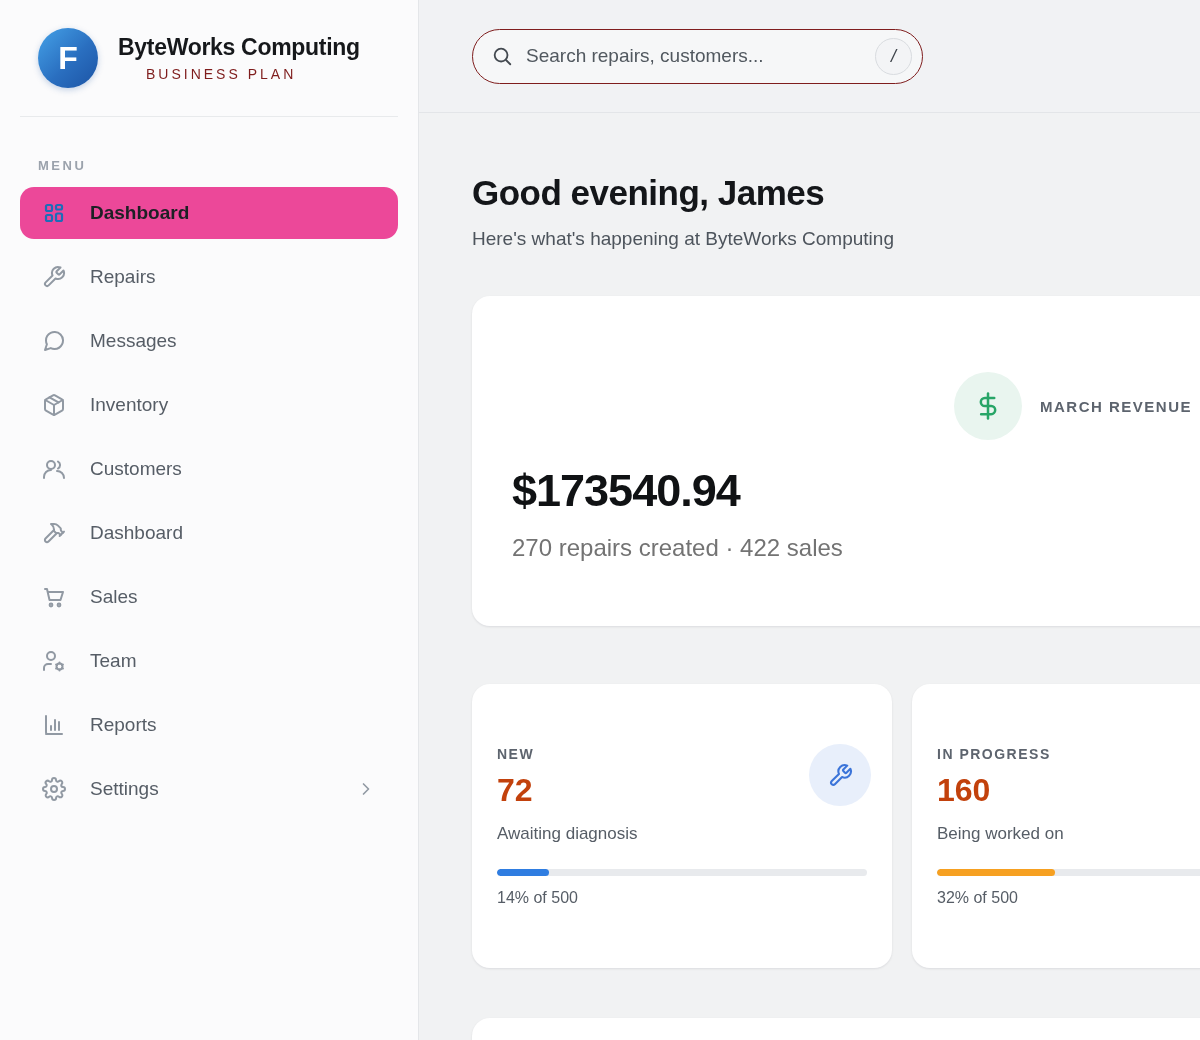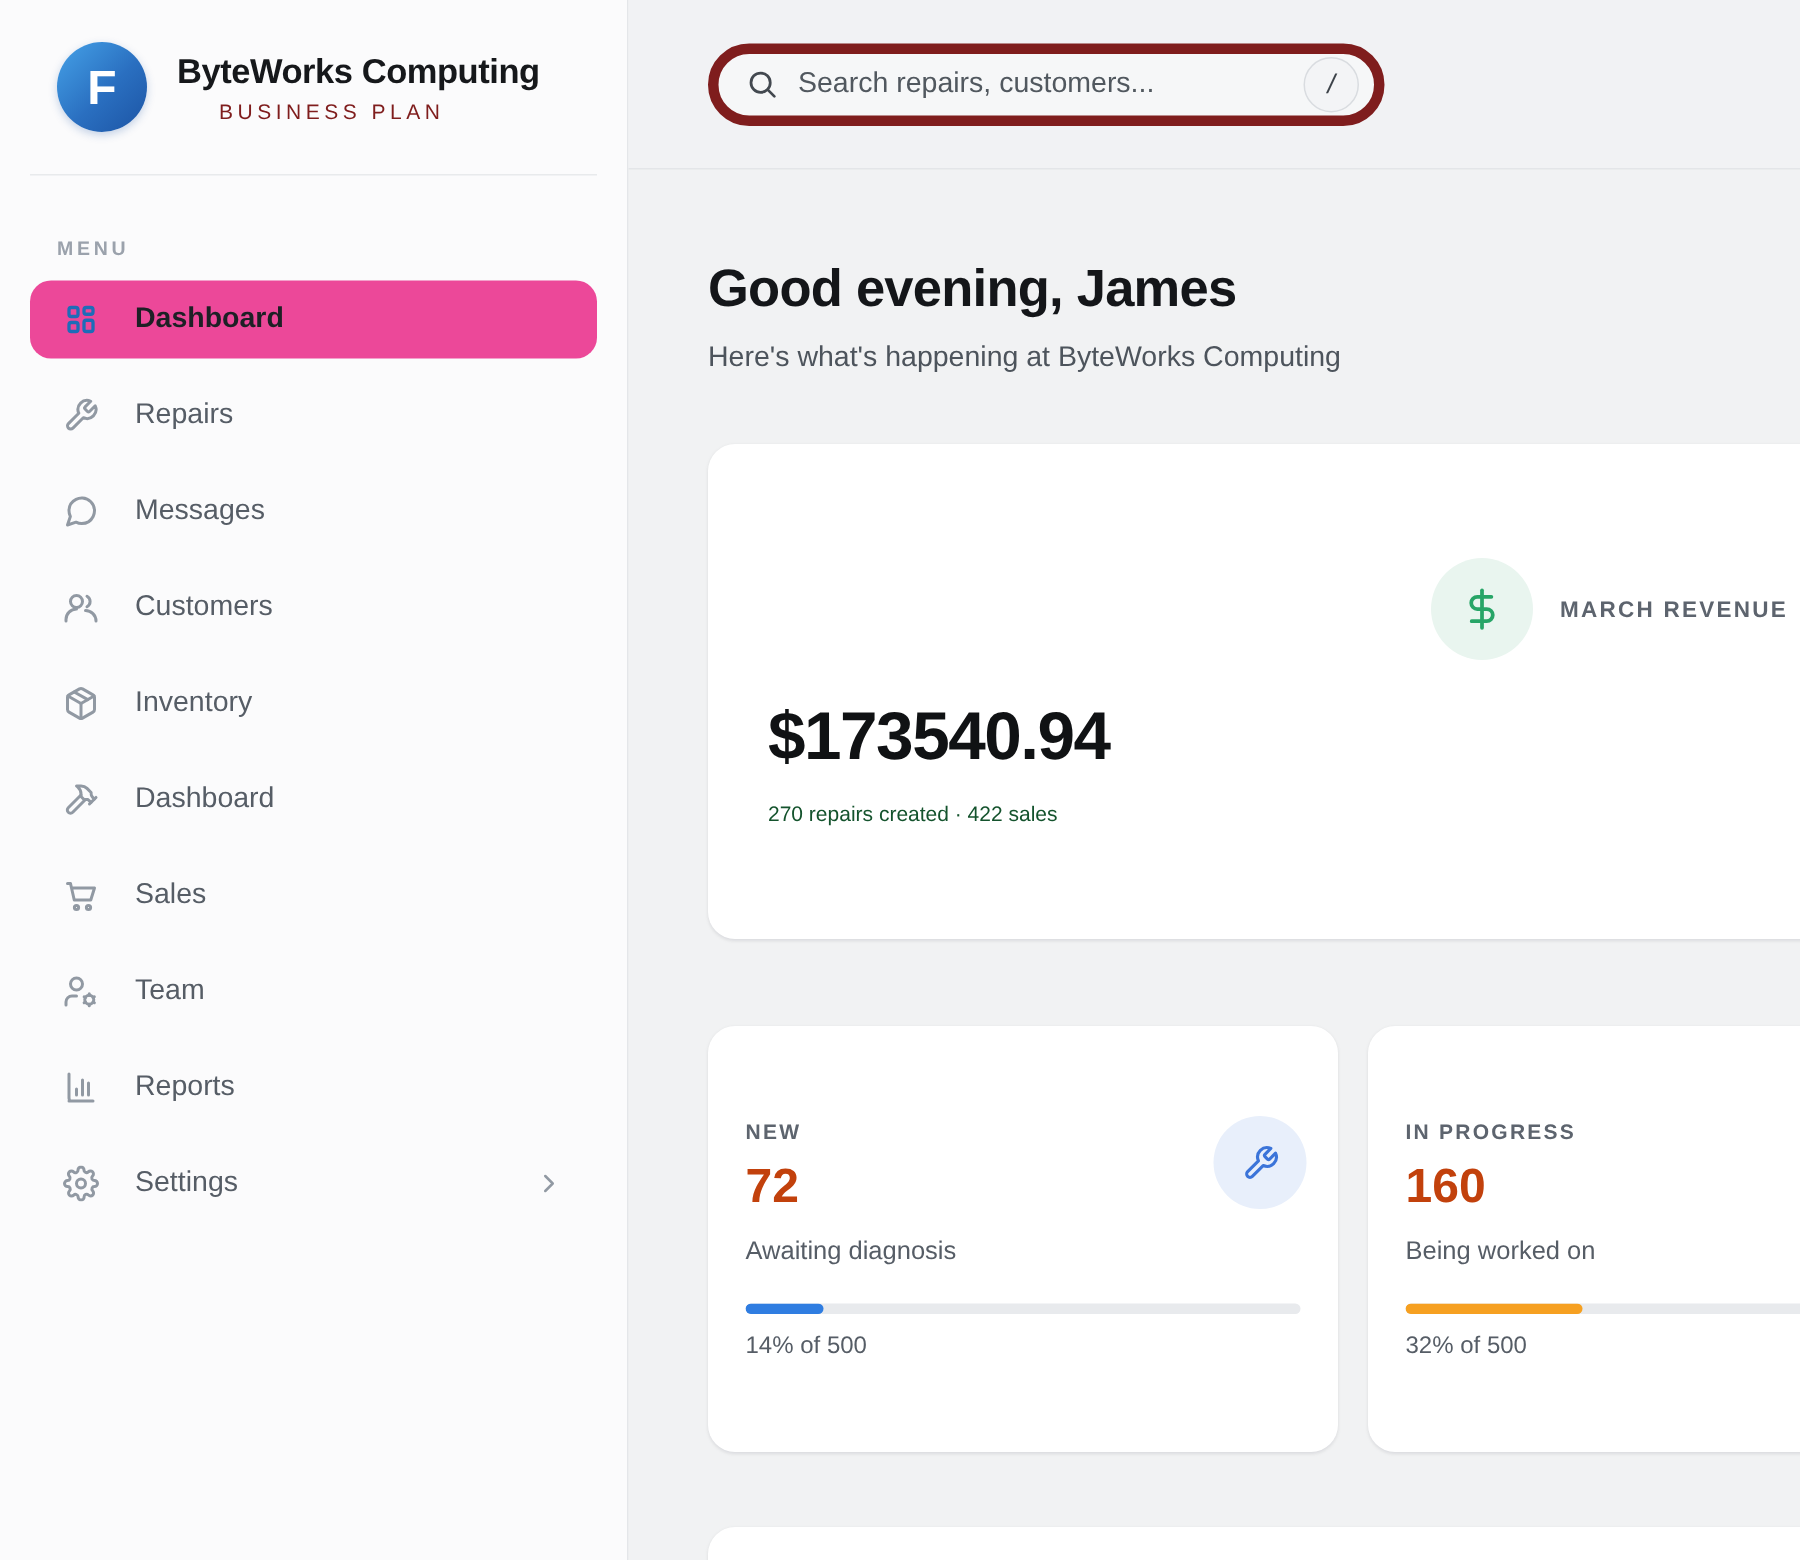--- a/index.html
+++ b/index.html
@@ -42,21 +42,21 @@
   svg { display: block; }
   
   .main { flex: 1; display: flex; flex-direction: column; min-width: 0; }
   .topbar {
     height: 113px; min-height: 113px; background: #f1f2f4;
     border-bottom: 1px solid #e3e5e8;
     display: flex; align-items: center; padding-left: 53px;
   }
   .search-pill {
     width: 451px; height: 55px; border-radius: 28px;
-    background: #f6f7f8; border: 7px solid #7f1d1d;
+    background: #f6f7f8; border: 1px solid #7f1d1d;
     display: flex; align-items: center; padding: 0 10px 0 18px; gap: 13px;
   }
   .search-icon { width: 22px; height: 22px; color: #434950; flex: none; display: flex; }
   .search-input {
     flex: 1; border: none; outline: none; background: transparent;
     font-family: "Liberation Sans", sans-serif; font-size: 19px; color: #30353b;
   }
   .search-input::placeholder { color: #51585f; opacity: 1; }
   .shortcut-badge {
     width: 37px; height: 37px; border-radius: 50%;
@@ -74,21 +74,21 @@
   }
   .revenue-card { margin-top: 46px; width: 760px; height: 330px; padding: 76px 40px 0 40px; }
   .revenue-head { display: flex; align-items: center; gap: 18px; justify-content: flex-end; }
   .revenue-bubble {
     width: 68px; height: 68px; border-radius: 50%; background: #e9f5ef;
     display: flex; align-items: center; justify-content: center;
   }
   .dollar-icon { width: 30px; height: 30px; color: #27a567; display: flex; }
   .revenue-label { font-size: 15px; font-weight: 600; letter-spacing: 1.5px; color: #5d646e; }
   .revenue-amount { margin-top: 25px; font-size: 45px; font-weight: 800; letter-spacing: -1px; color: #101214; }
-  .revenue-meta { margin-top: 17px; font-size: 14px; color: #14532d; }
+  .revenue-meta { margin-top: 17px; font-size: 24px; color: #737373; }
   
   .stats-row { display: flex; gap: 20px; margin-top: 58px; width: 2000px; }
   .stat-card { position: relative; width: 420px; min-width: 420px; height: 284px; padding: 62px 25px 0 25px; }
   .stat-label { font-size: 14px; font-weight: 600; letter-spacing: 1.5px; color: #5d646e; }
   .stat-value { margin-top: 10px; font-size: 32px; font-weight: 700; color: #c2410c; }
   .stat-desc { margin-top: 15px; font-size: 17px; color: #565d66; }
   .progress-track { margin-top: 25px; height: 7px; border-radius: 4px; background: #e8eaed; overflow: hidden; }
   .progress-fill { height: 7px; border-radius: 4px; }
   .stat-caption { margin-top: 13px; font-size: 16px; color: #565d66; }
   .stat-bubble {
@@ -146,39 +146,39 @@
         <svg viewBox="0 0 24 24" width="24" height="24" fill="none" stroke="currentColor" stroke-width="2" stroke-linecap="round" stroke-linejoin="round">
             <path d="M21 11.5a8.38 8.38 0 0 1-.9 3.8 8.5 8.5 0 0 1-7.6 4.7 8.38 8.38 0 0 1-3.8-.9L3 21l1.9-5.7a8.38 8.38 0 0 1-.9-3.8 8.5 8.5 0 0 1 4.7-7.6 8.38 8.38 0 0 1 3.8-.9h.5a8.48 8.48 0 0 1 8 8v.5z"></path>
           </svg>
       </span>
       <span>Messages</span>
     </div>
 
     <div class="nav-item">
       <span class="nav-icon">
         <svg viewBox="0 0 24 24" width="24" height="24" fill="none" stroke="currentColor" stroke-width="2" stroke-linecap="round" stroke-linejoin="round">
+            <path d="M21 8a2 2 0 0 0-1-1.73l-7-4a2 2 0 0 0-2 0l-7 4A2 2 0 0 0 3 8v8a2 2 0 0 0 1 1.73l7 4a2 2 0 0 0 2 0l7-4A2 2 0 0 0 21 16Z"></path>
+            <path d="M3.3 7 12 12l8.7-5"></path>
+            <path d="M12 22V12"></path>
+            <path d="m7.5 4.3 9 5.1"></path>
+          </svg>
+      </span>
+      <span>Inventory</span>
+    </div>
+
+    <div class="nav-item">
+      <span class="nav-icon">
+        <svg viewBox="0 0 24 24" width="24" height="24" fill="none" stroke="currentColor" stroke-width="2" stroke-linecap="round" stroke-linejoin="round">
             <circle cx="9" cy="8" r="4"></circle>
             <path d="M2 21v-1a7 7 0 0 1 7-7"></path>
             <path d="M16 4.5a4 4 0 0 1 0 7"></path>
             <path d="M15 14a7 7 0 0 1 7 7v0"></path>
           </svg>
       </span>
       <span>Customers</span>
-    </div>
-
-    <div class="nav-item">
-      <span class="nav-icon">
-        <svg viewBox="0 0 24 24" width="24" height="24" fill="none" stroke="currentColor" stroke-width="2" stroke-linecap="round" stroke-linejoin="round">
-            <path d="M21 8a2 2 0 0 0-1-1.73l-7-4a2 2 0 0 0-2 0l-7 4A2 2 0 0 0 3 8v8a2 2 0 0 0 1 1.73l7 4a2 2 0 0 0 2 0l7-4A2 2 0 0 0 21 16Z"></path>
-            <path d="M3.3 7 12 12l8.7-5"></path>
-            <path d="M12 22V12"></path>
-            <path d="m7.5 4.3 9 5.1"></path>
-          </svg>
-      </span>
-      <span>Inventory</span>
     </div>
 
     <div class="nav-item">
       <span class="nav-icon">
         <svg viewBox="0 0 24 24" width="24" height="24" fill="none" stroke="currentColor" stroke-width="2" stroke-linecap="round" stroke-linejoin="round">
             <path d="m15 12-8.5 8.5a2.12 2.12 0 1 1-3-3L12 9"></path>
             <path d="M17.64 15 22 10.64"></path>
             <path d="m20.91 11.7-1.25-1.25c-.6-.6-.93-1.4-.93-2.25v-.86L16.01 4.6a5.56 5.56 0 0 0-3.94-1.64H9l.92.82A6.18 6.18 0 0 1 12 8.4v1.56l2 2h2.47l2.26 1.91"></path>
           </svg>
       </span>

